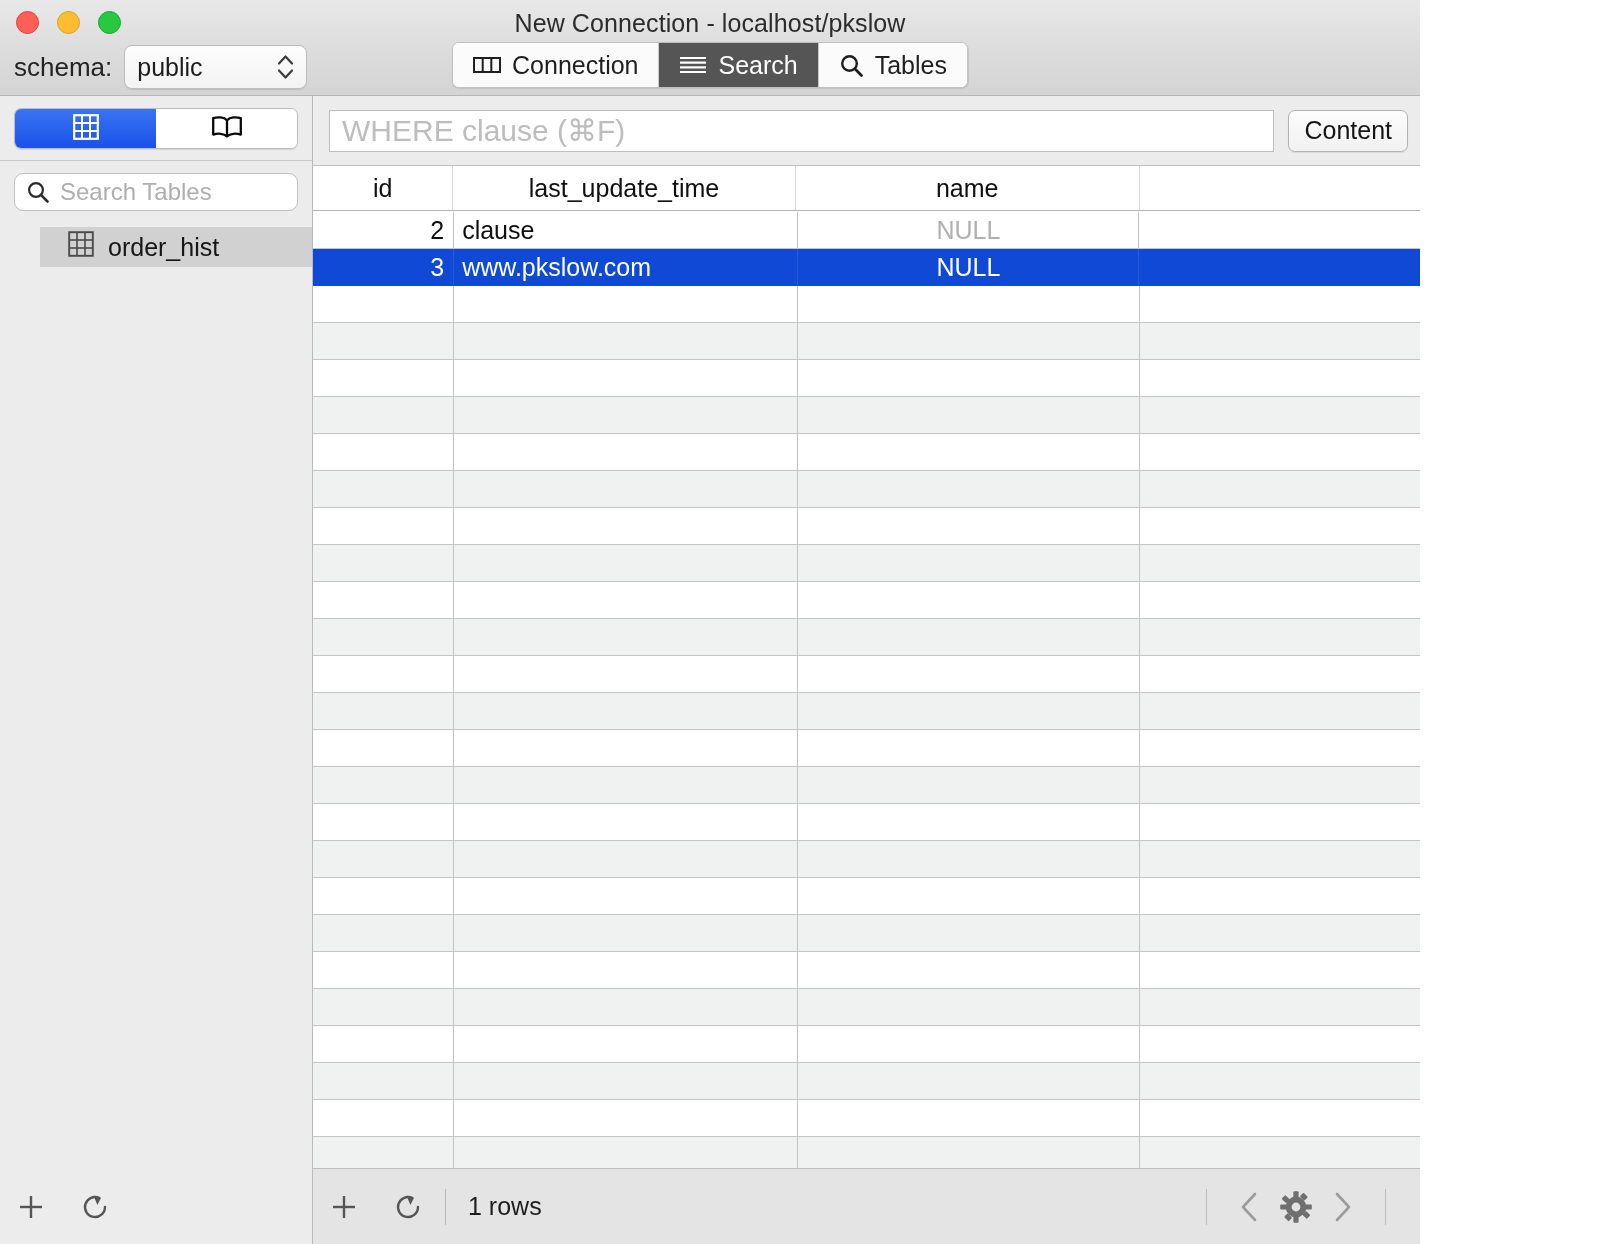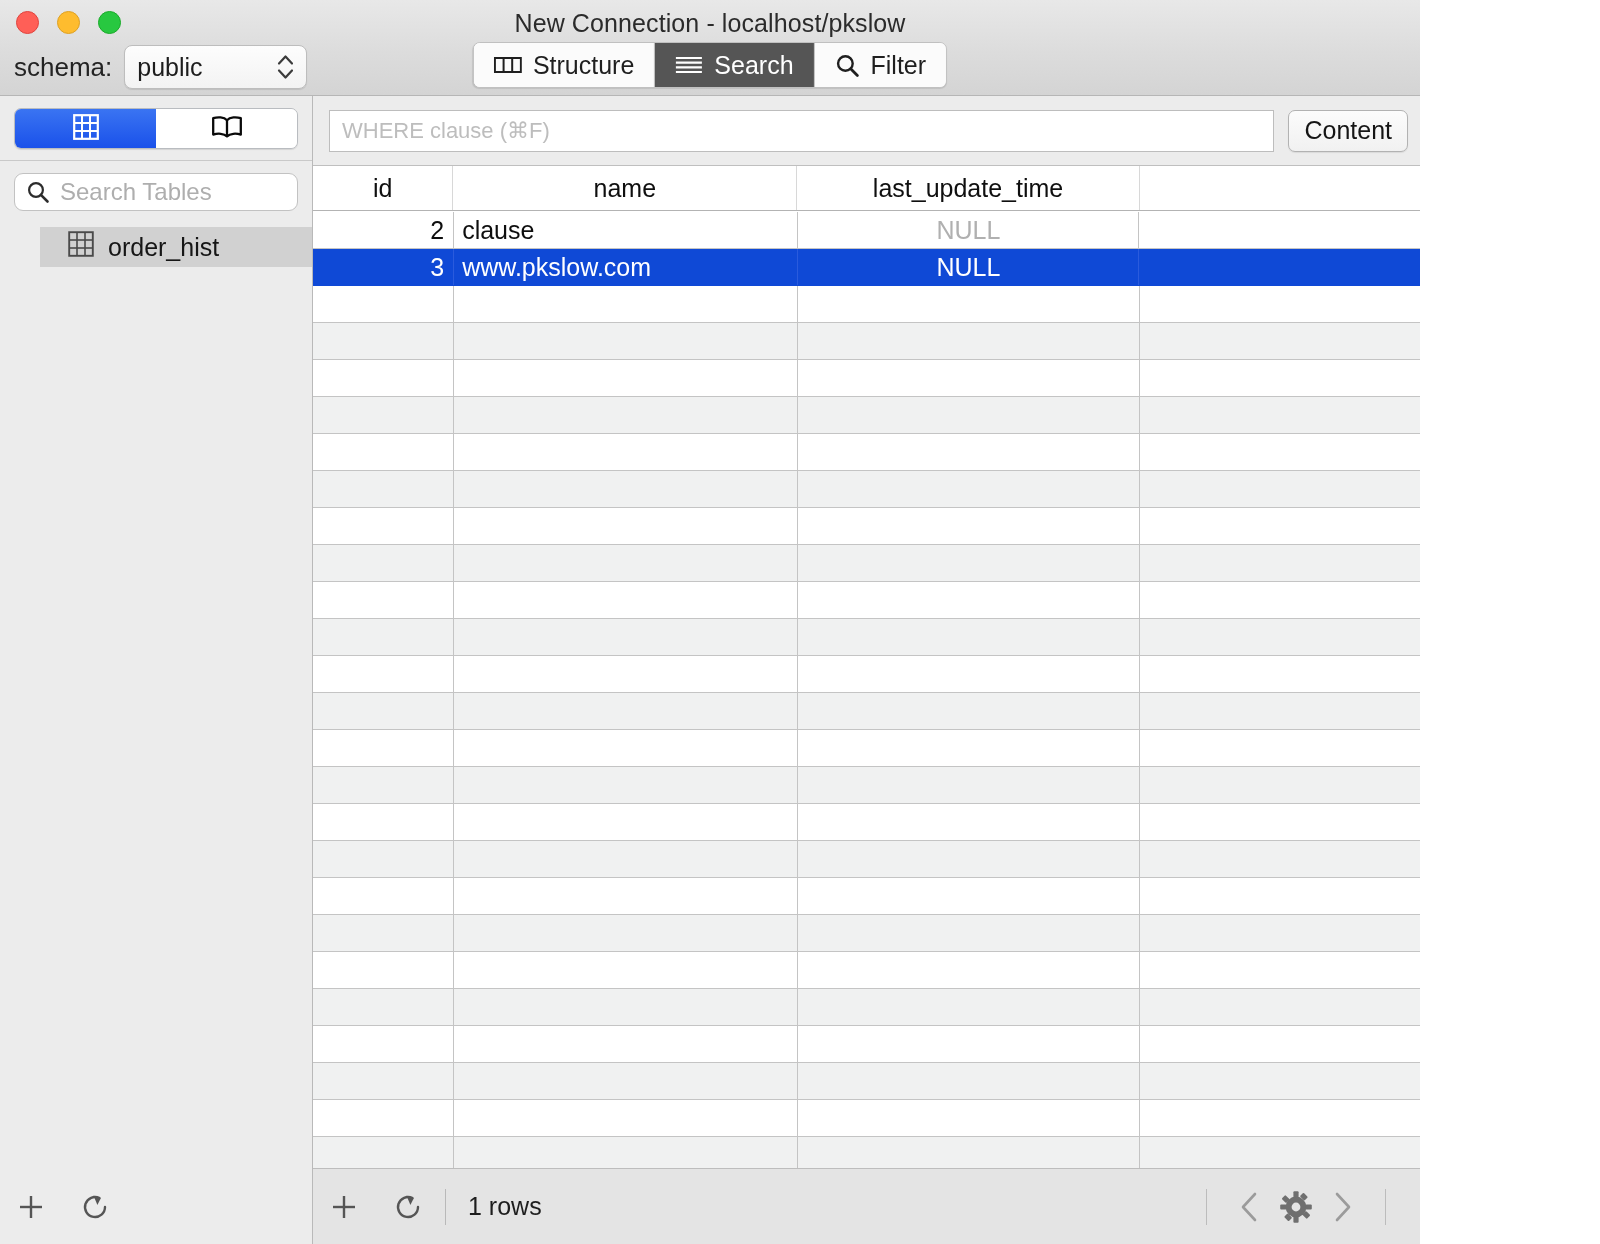--- a/index.html
+++ b/index.html
@@ -124,21 +124,21 @@
     height: 70px; flex: 0 0 70px; background: #ececec;
     display: flex; align-items: center; padding: 0 12px 0 16px; gap: 14px;
     border-bottom: 1px solid #bfbfbf;
   }
   .where-field {
     flex: 1 1 auto; height: 42px; background: #ffffff;
     border: 1px solid #bdbdbd; display: flex; align-items: center; padding: 0 12px;
   }
   .where-field input {
     border: none; outline: none; background: transparent; width: 100%;
-    font-family: inherit; font-size: 22px; color: #1d1d1d;
+    font-family: inherit; font-size: 30px; color: #1d1d1d;
   }
   .where-field input::placeholder { color: #bdbdbd; }
   .filter-btn {
     flex: 0 0 auto; height: 42px; padding: 0 15px;
     background: linear-gradient(to bottom,#fcfcfc,#f1f1f1);
     border: 1px solid #b2b2b2; border-radius: 7px;
     font-size: 25px; color: #151515; display: flex; align-items: center;
     cursor: default; box-shadow: 0 1px 1px rgba(0,0,0,.08);
   }
 
@@ -216,21 +216,21 @@
     <div class="segmented">
 
       <div class="seg">
         <span class="ico">
           <svg width="28" height="20" viewBox="0 0 28 20">
             <rect x="1" y="3" width="26" height="14" fill="none" stroke="#1f1f1f" stroke-width="2"></rect>
             <line x1="9.7" y1="3" x2="9.7" y2="17" stroke="#1f1f1f" stroke-width="2"></line>
             <line x1="18.3" y1="3" x2="18.3" y2="17" stroke="#1f1f1f" stroke-width="2"></line>
           </svg>
         </span>
-        <span>Structure</span>
+        <span>Connection</span>
       </div>
 
       <div class="seg active">
         <span class="ico">
           <svg width="28" height="20" viewBox="0 0 28 20">
             <line x1="1" y1="3" x2="27" y2="3" stroke="#ffffff" stroke-width="2.2"></line>
             <line x1="1" y1="7.7" x2="27" y2="7.7" stroke="#ffffff" stroke-width="2.2"></line>
             <line x1="1" y1="12.4" x2="27" y2="12.4" stroke="#ffffff" stroke-width="2.2"></line>
             <line x1="1" y1="17" x2="27" y2="17" stroke="#ffffff" stroke-width="2.2"></line>
           </svg>
@@ -238,21 +238,21 @@
         <span>Search</span>
       </div>
 
       <div class="seg">
         <span class="ico">
           <svg width="25" height="25" viewBox="0 0 25 25">
             <circle cx="10.5" cy="10.5" r="7.3" fill="none" stroke="#1f1f1f" stroke-width="2.4"></circle>
             <line x1="15.8" y1="15.8" x2="22.5" y2="22.5" stroke="#1f1f1f" stroke-width="2.8" stroke-linecap="round"></line>
           </svg>
         </span>
-        <span>Filter</span>
+        <span>Tables</span>
       </div>
 
     </div>
   </div>
 
   <div class="body">
 
     <div class="sidebar">
 
       <div class="side-toggle-wrap">
@@ -331,22 +331,22 @@
           <input type="text" placeholder="WHERE clause (⌘F)" style="">
         </div>
         <div class="filter-btn">
           <span>Content</span>
         </div>
       </div>
 
       <div class="grid">
         <div class="grid-header">
             <div class="gh" style="width: 163px;">id</div>
+            <div class="gh" style="width: 398px;">last_update_time</div>
             <div class="gh" style="width: 400px;">name</div>
-            <div class="gh" style="width: 398px;">last_update_time</div>
             <div class="gh" style="width: 326px; flex: 1 1 auto;"></div>
           </div>
         <div class="grid-body">
             <div class="row odd">
               <div class="cell num" style="width: 163px;">2</div>
               <div class="cell txt" style="width: 400px;">clause</div>
               <div class="cell ctr null" style="width: 398px;">NULL</div>
               <div class="cell txt" style="width: 326px; flex: 1 1 auto;"></div>
             </div>
             <div class="row selected">

